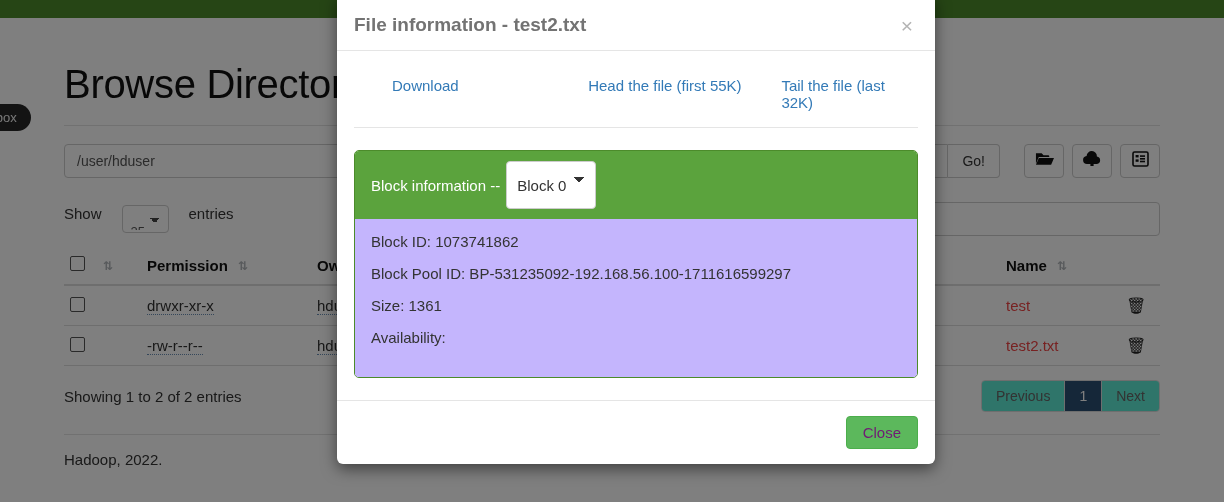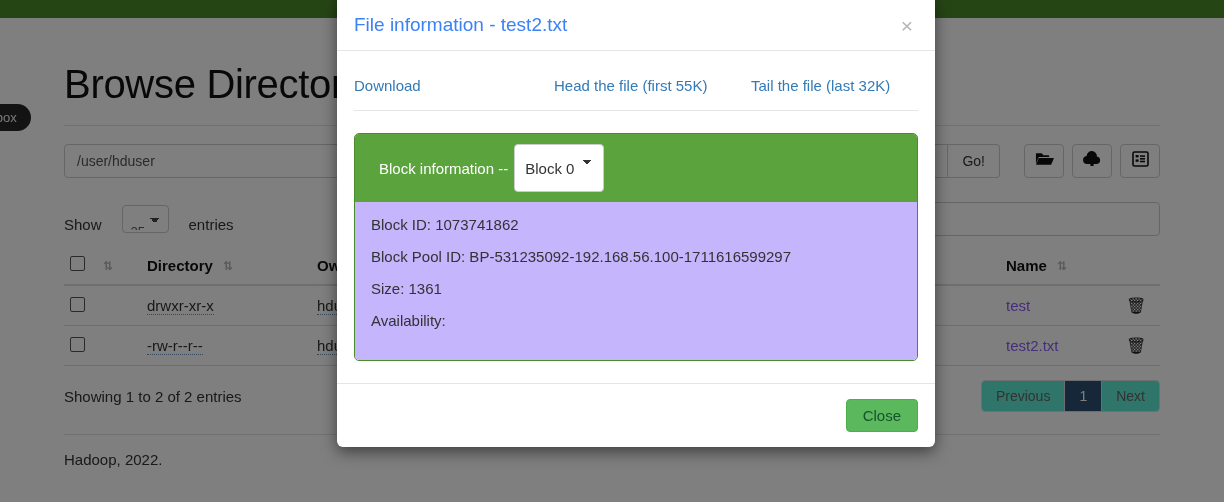--- a/index.html
+++ b/index.html
@@ -86,21 +86,21 @@
   
   .table-controls {
     display: flex;
     align-items: center;
     justify-content: space-between;
     margin-top: 24px;
   }
   .show-entries {
     font-size: 15px;
     color: #333;
-    display: flex; align-items: flex-end; gap: 20px;
+    display: flex; align-items: flex-start; gap: 20px;
   }
   .len-select {
     height: 28px;
     border: 1px solid #ccc;
     border-radius: 4px;
     background: #fff;
     font-size: 13px;
     color: #555;
     padding: 18px 22px 2px 8px;
     font-family: inherit;
@@ -162,21 +162,21 @@
     border: 1px solid #555;
     border-radius: 2px;
     background: #fff;
     display: inline-block;
     cursor: pointer;
   }
   .dotted {
     border-bottom: 1px dotted #6b8fb5;
     color: #333;
   }
-  a.link { color: #8b5cf6; text-decoration: none; cursor: pointer; }
+  a.link { color: #ef4444; text-decoration: none; cursor: pointer; }
   .trash { color: #222; cursor: pointer; font-size: 16px; }
 
   .table-footer {
     display: flex;
     align-items: center;
     justify-content: space-between;
     margin-top: 14px;
     gap: 40px;
   }
   .entries-info { font-size: 15px; color: #333; }
@@ -227,55 +227,55 @@
     display: flex; flex-direction: column;
   }
   .modal-header {
     position: relative;
     padding: 14px 16px 14px 17px;
     border-bottom: 1px solid #e5e5e5;
     padding-top: 20px;
   }
   .modal-title {
     font-size: 19px;
-    font-weight: normal;
-    color: #3b82f6;
+    font-weight: bold;
+    color: #737373;
     margin: 0;
   }
   .modal-close {
     position: absolute;
     right: 16px; top: 20px;
     font-size: 21px;
     color: #b4b4b4;
     background: none; border: none;
     cursor: pointer;
     line-height: 1;
     font-family: inherit;
   }
   .modal-body { padding: 16px 17px 0 17px; }
   .file-actions {
     display: flex;
     padding: 10px 0 16px 0;
     border-bottom: 1px solid #e5e5e5;
     font-size: 15px;
   }
   .file-actions a { color: #337ab7; text-decoration: none; cursor: pointer; }
-  .fa-1 { width: 200px; }
+  .fa-1 { width: 200px; margin-left: 38px; }
   .fa-2 { width: 197px; }
 
   .panel {
     margin-top: 22px;
     border: 1px solid #4c8b2b;
     border-radius: 5px;
     overflow: hidden;
   }
   .panel-heading {
     background: #5ba33d;
     color: #fff;
-    padding: 10px 24px;
+    padding: 10px 16px;
     display: flex;
     align-items: center;
     gap: 0;
     font-size: 15px;
     min-height: 58px;
   }
   .panel-heading .ph-label { margin-right: 6px; }
   .block-select {
     height: 48px;
     border: 1px solid #ccc;
@@ -309,21 +309,21 @@
 
   .modal-footer {
     border-top: 1px solid #e5e5e5;
     margin-top: 22px;
     padding: 15px 17px;
     text-align: right;
   }
   .btn-close-green {
     background: #5cb85c;
     border: 1px solid #4cae4c;
-    color: #14532d;
+    color: #701a75;
     font-size: 15px;
     padding: 7px 16px;
     border-radius: 4px;
     cursor: pointer;
     font-family: inherit;
   }
 </style>
 </head>
 <body>
 
@@ -385,21 +385,21 @@
     <table class="files">
       <thead>
         <tr>
           <th style="width:26px">
             <span class="cb"></span>
           </th>
           <th style="width:50px">
             <span class="sort-ico">⇅</span>
           </th>
           <th style="width:170px">
-            <span>Directory</span>
+            <span>Permission</span>
             <span class="sort-ico">⇅</span>
           </th>
           <th>
             <span>Owner</span>
           </th>
           <th style="width:200px">
             <span>Block Size</span>
             <span class="sort-ico">⇅</span>
           </th>
           <th style="width:120px">

